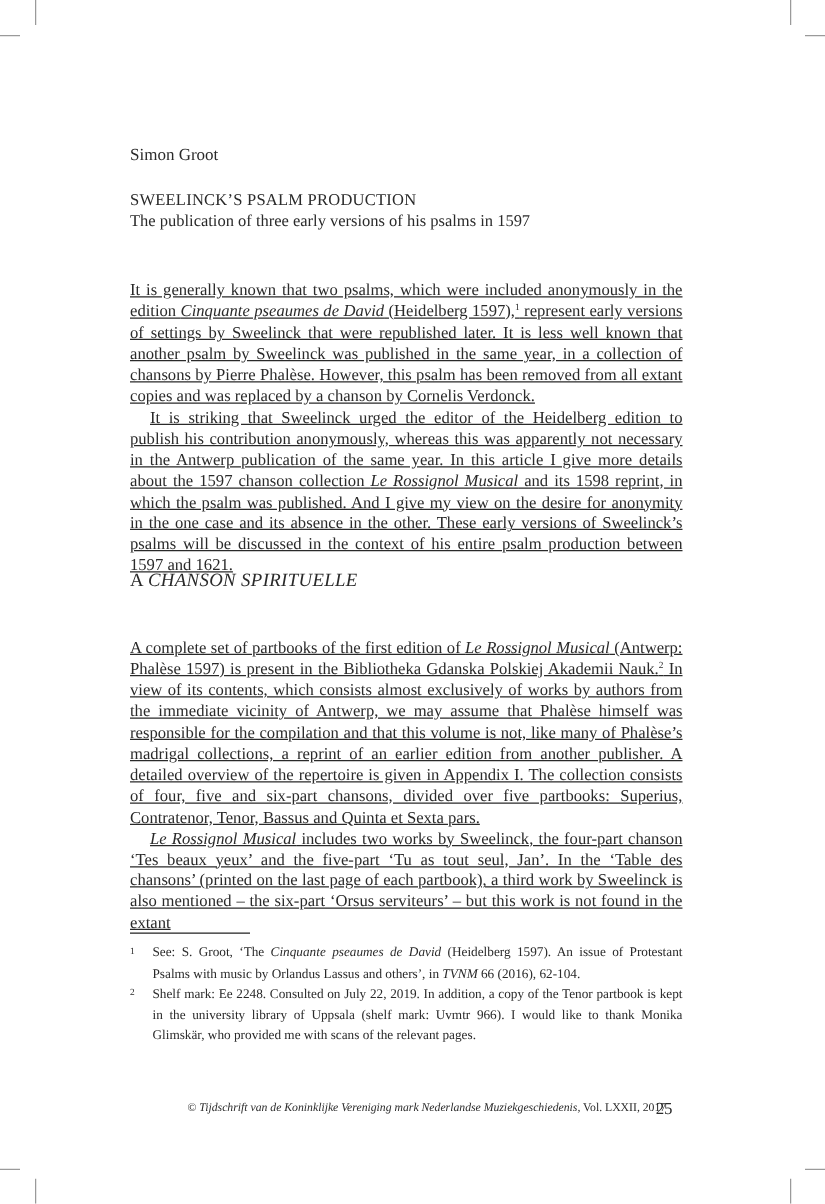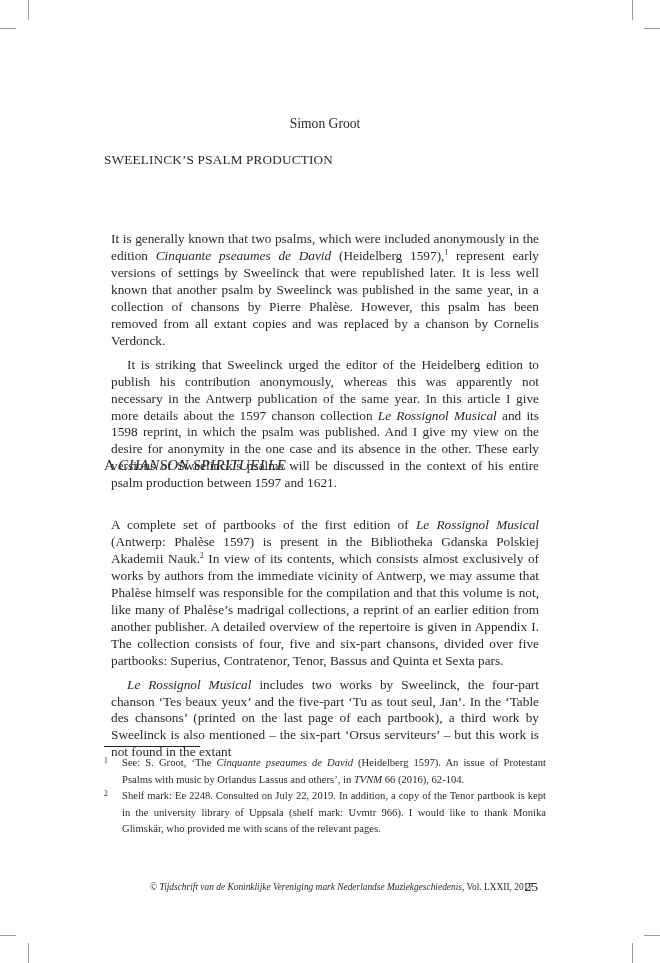--- a/index.html
+++ b/index.html
@@ -2,28 +2,28 @@
 <html><head>
 <meta charset="utf-8">
 <style>
   html, body { margin: 0; padding: 0; background: #ffffff; }
   body { width: 660px; height: 963px; position: relative; overflow: hidden;
          font-family: "Liberation Serif", "DejaVu Serif", serif; color: #2a2a2a; }
   .crop { position: absolute; background: #9a9a9a; }
   .crop.v { width: 1px; height: 20px; }
   .crop.h { height: 1px; width: 16px; }
   .page { position: absolute; left: 104px; top: 0; width: 442px; }
-  .author { position: absolute; top: 116px; left: 0; width: 442px; text-align: center;
+  .author { position: absolute; top: 116px; left: 0; width: 442px; text-align: left;
             font-size: 13.6px; }
   .title-block { position: absolute; top: 151px; left: 0; width: 442px; text-align: left;
                  font-size: 13.2px; line-height: 17px; }
   .title-main { letter-spacing: 0.2px; }
   .body-text { position: absolute; left: 0; width: 442px; font-size: 13.3px; line-height: 16.95px;
                text-align: justify; hyphens: manual; }
-  .body-text p { margin: 7px; }
+  .body-text p { margin: 0; text-decoration: underline; }
   .body-text p.indent { text-indent: 16px; }
   .intro { top: 224px; }
   .section2 { top: 510px; }
   .section-heading { position: absolute; top: 457px; left: 0; font-size: 15px;
                      letter-spacing: 0.3px; }
   .section-heading i { font-style: italic; }
   sup { font-size: 7.5px; line-height: 0; vertical-align: 5px; }
   .fn-rule { position: absolute; top: 746px; left: 0; width: 96px; height: 1px; background: #222; }
   .footnotes { position: absolute; top: 755px; left: 0; width: 442px; font-size: 10.6px;
                line-height: 16.6px; }
@@ -46,20 +46,21 @@
 <div class="crop v" style="left:28px; top:943px;"></div>
 <div class="crop h" style="left:644px; top:935px;"></div>
 <div class="crop v" style="left:632px; top:943px;"></div>
 
 <div class="page">
 
   <div class="author">Simon Groot</div>
 
   <div class="title-block">
     <div class="title-main">SWEELINCK’S PSALM PRODUCTION</div>
+    <div>The publication of three early versions of his psalms in 1597</div>
   </div>
 
   <div class="body-text intro">
     <p><span>It is generally known that two psalms, which were included anonymously in the edition </span><span class="ital">Cinquante pseaumes de David</span><span> (Heidelberg 1597),</span><sup>1</sup><span> represent early versions of settings by Sweelinck that were republished later. It is less well known that another psalm by Sweelinck was published in the same year, in a collection of chansons by Pierre Phalèse. However, this psalm has been removed from all extant copies and was replaced by a chanson by Cornelis Verdonck.</span></p>
     <p class="indent"><span>It is striking that Sweelinck urged the editor of the Heidelberg edition to publish his contribution anonymously, whereas this was apparently not necessary in the Ant­werp publication of the same year. In this article I give more details about the 1597 chanson collection </span><span class="ital">Le Rossignol Musical</span><span> and its 1598 reprint, in which the psalm was published. And I give my view on the desire for anonymity in the one case and its absence in the other. These early versions of Sweelinck’s psalms will be discussed in the context of his entire psalm production between 1597 and 1621.</span></p>
   </div>
 
   <div class="section-heading"><span>A </span><i>CHANSON SPIRITUELLE</i></div>
 
   <div class="body-text section2">

